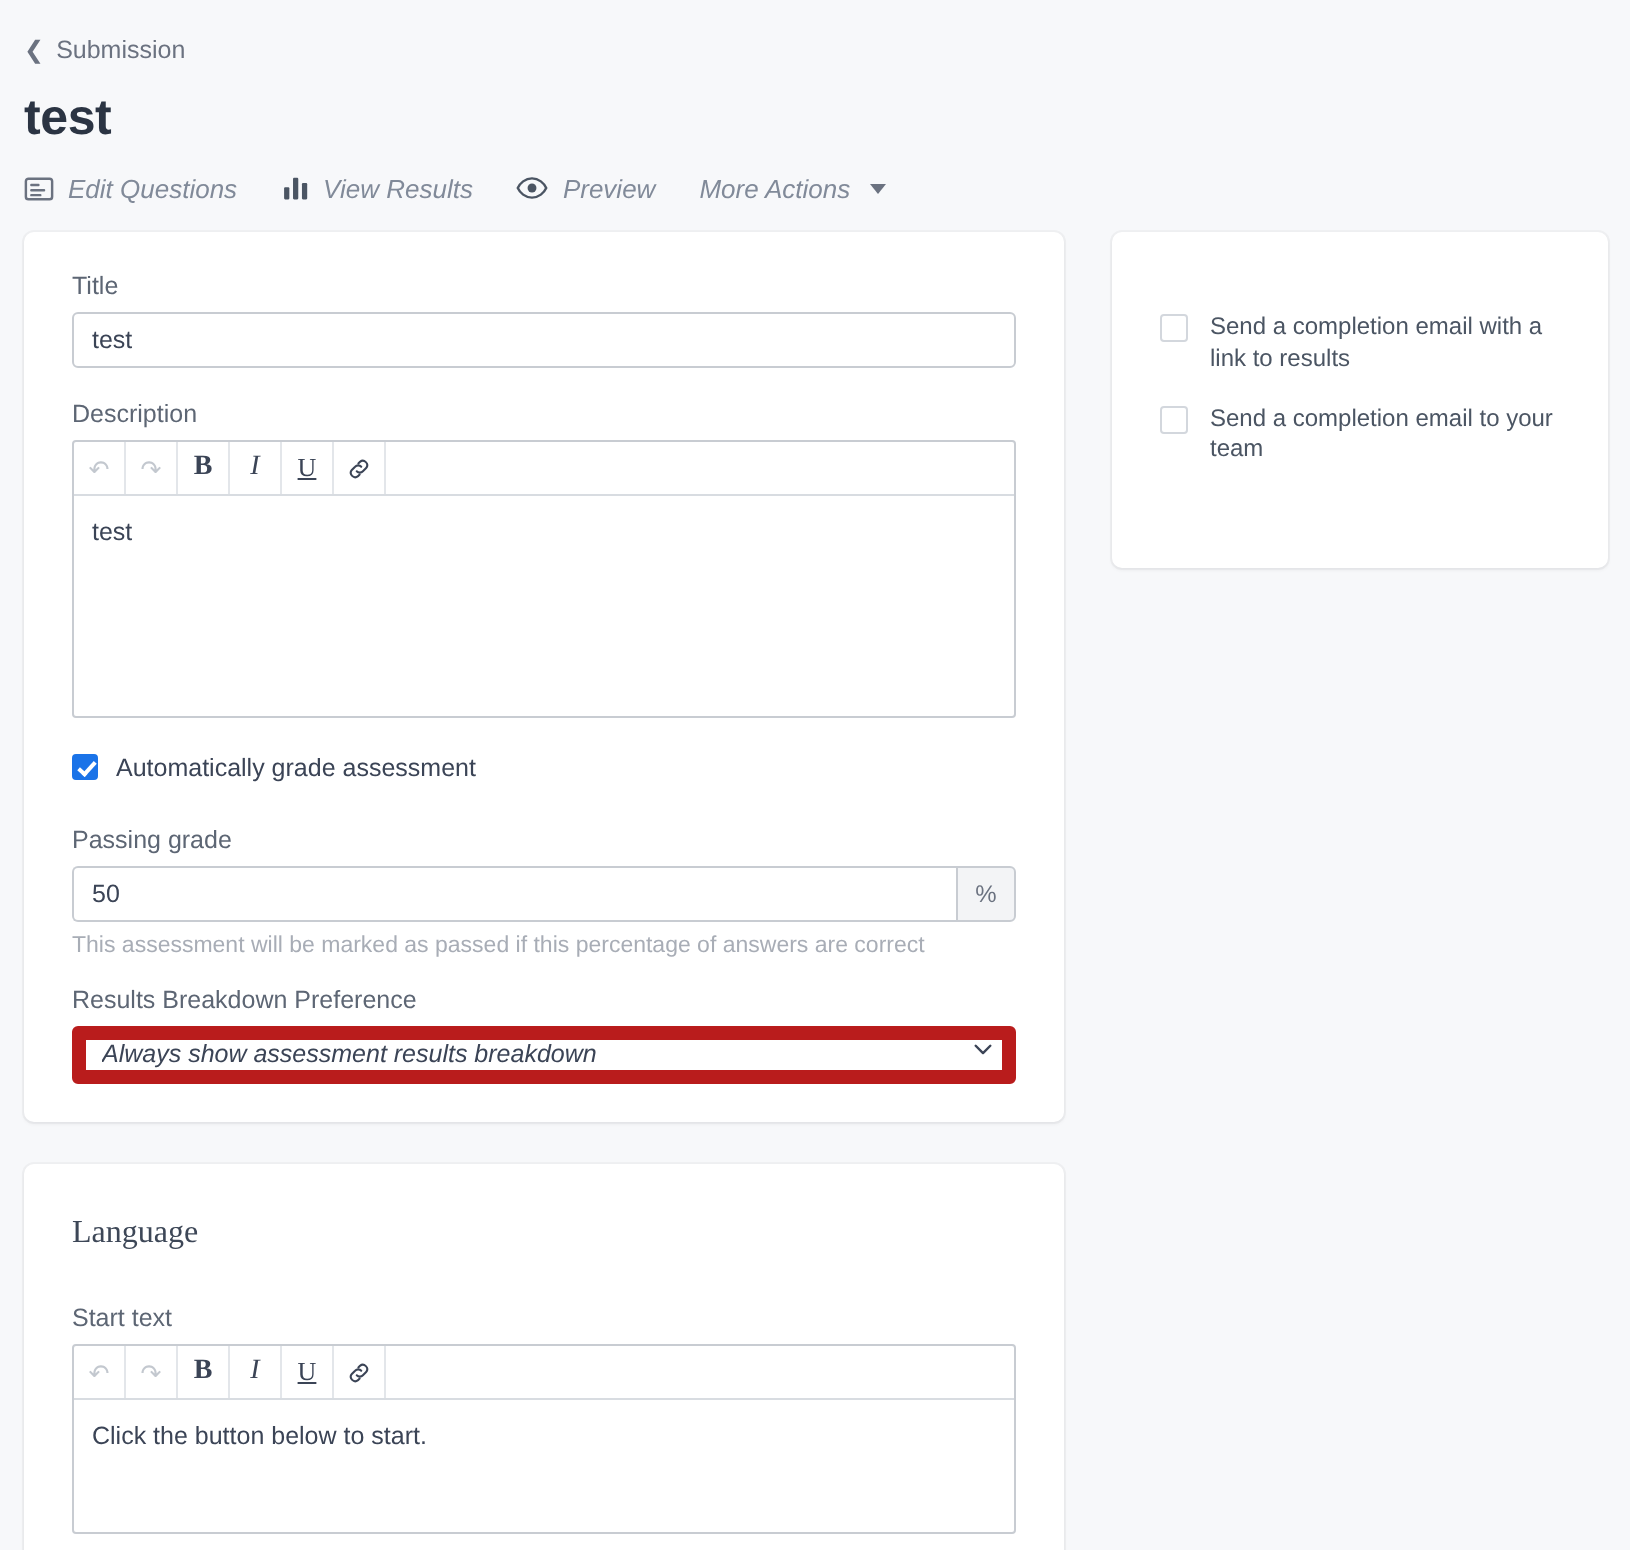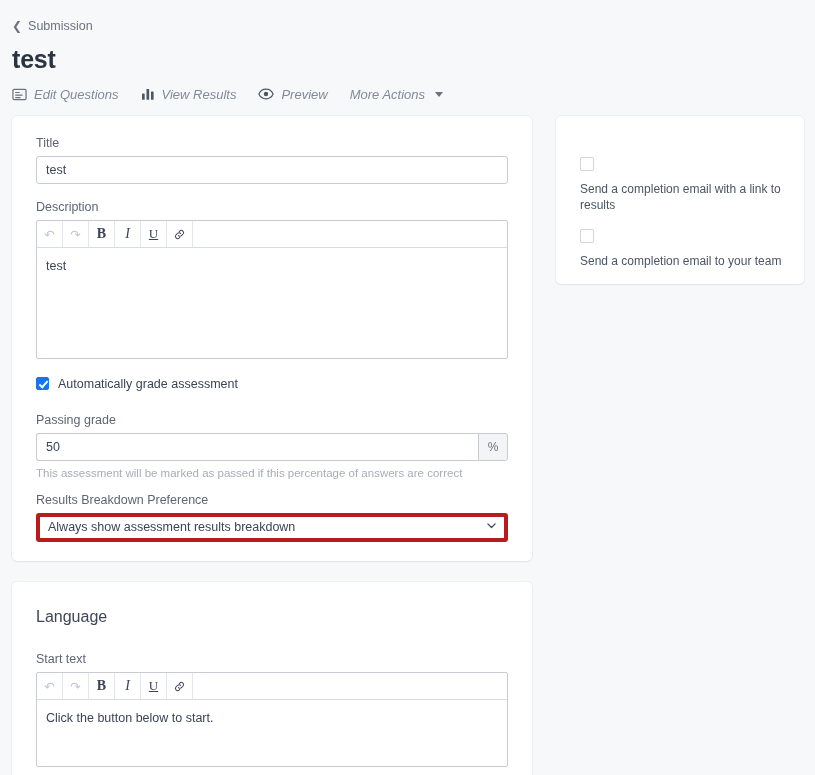--- a/index.html
+++ b/index.html
@@ -50,21 +50,21 @@
   
   .field-label {
     font-size: 12.5px; color: #5d6674; margin-bottom: 6px; display: block;
   }
   .text-input {
     width: 100%; height: 28px; border: 1px solid #c8ccd2; border-radius: 3px;
     background: #fff; font-size: 12.5px; color: #3b4456;
     padding: 0 9px; font-family: inherit; outline: none;
   }
   .section-title {
-    font-size: 16px; color: #3d4757; font-weight: normal; margin: 0;
+    font-size: 16px; color: #3d4757; font-weight: normal; margin: 0; font-family: Liberation Serif, serif;
   }
 
   
   .editor { border: 1px solid #c8ccd2; border-radius: 2px; background: #fff; }
   .editor-toolbar { display: flex; border-bottom: 1px solid #d8dce1; height: 27px; }
   .tb-btn {
     width: 26px; height: 26px; display: flex; align-items: center; justify-content: center;
     border-right: 1px solid #e3e6ea; cursor: pointer; color: #3b4456;
     font-size: 12.5px;
   }
@@ -98,33 +98,34 @@
   .addon {
     width: 32px; height: 28px; border: 1px solid #c8ccd2; border-radius: 0 3px 3px 0;
     background: #f3f4f6; display: flex; align-items: center; justify-content: center;
     font-size: 12px; color: #6b7280;
   }
   .helper { font-size: 11.5px; color: #a8adb6; margin-top: 6px; }
 
   
   .select-wrap { position: relative; width: 100%; }
   select.select {
-    width: 100%; height: 29px; border: 4px solid #b91c1c; border-radius: 3px;
+    width: 100%; height: 29px; border: 7px solid #b91c1c; border-radius: 3px;
     background: #fff; font-size: 12.5px; color: #3b4456; padding: 0 16px 0 8px;
     font-family: inherit; appearance: none; -webkit-appearance: none; outline: none;
     cursor: pointer;
+    font-style: italic;
   }
   .select-arrow {
     position: absolute; right: 10px; top: 50%; transform: translateY(-50%);
     pointer-events: none; color: #3b4456;
   }
 
   
   .side-title { font-size: 15.5px; color: #3d4757; margin: 0; }
-  .side-cb-row { display: flex; align-items: flex-start; gap: 11px; margin-top: 14px; flex-direction: column; }
+  .side-cb-row { display: flex; align-items: flex-start; gap: 11px; margin-top: 14px; }
   .cbox-lg {
     width: 14px; height: 14px; border-radius: 2px; flex: 0 0 auto;
     border: 1px solid #d3d7dd; background: #fff; margin-top: 1px; cursor: pointer;
   }
   .side-cb-label { font-size: 12px; color: #4b5563; line-height: 1.32; }
 </style>
 </head>
 <body>
 
 <div class="page">

